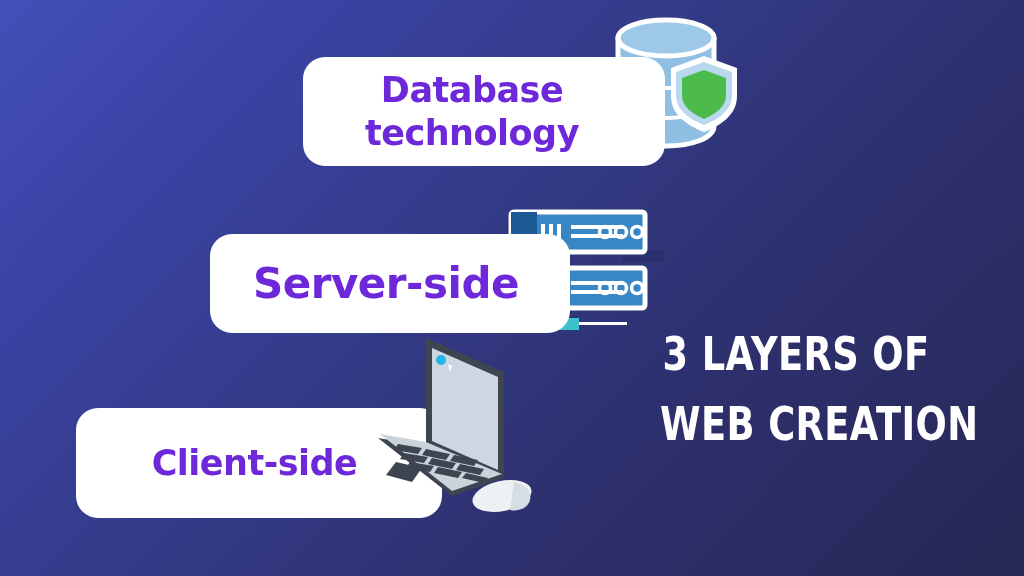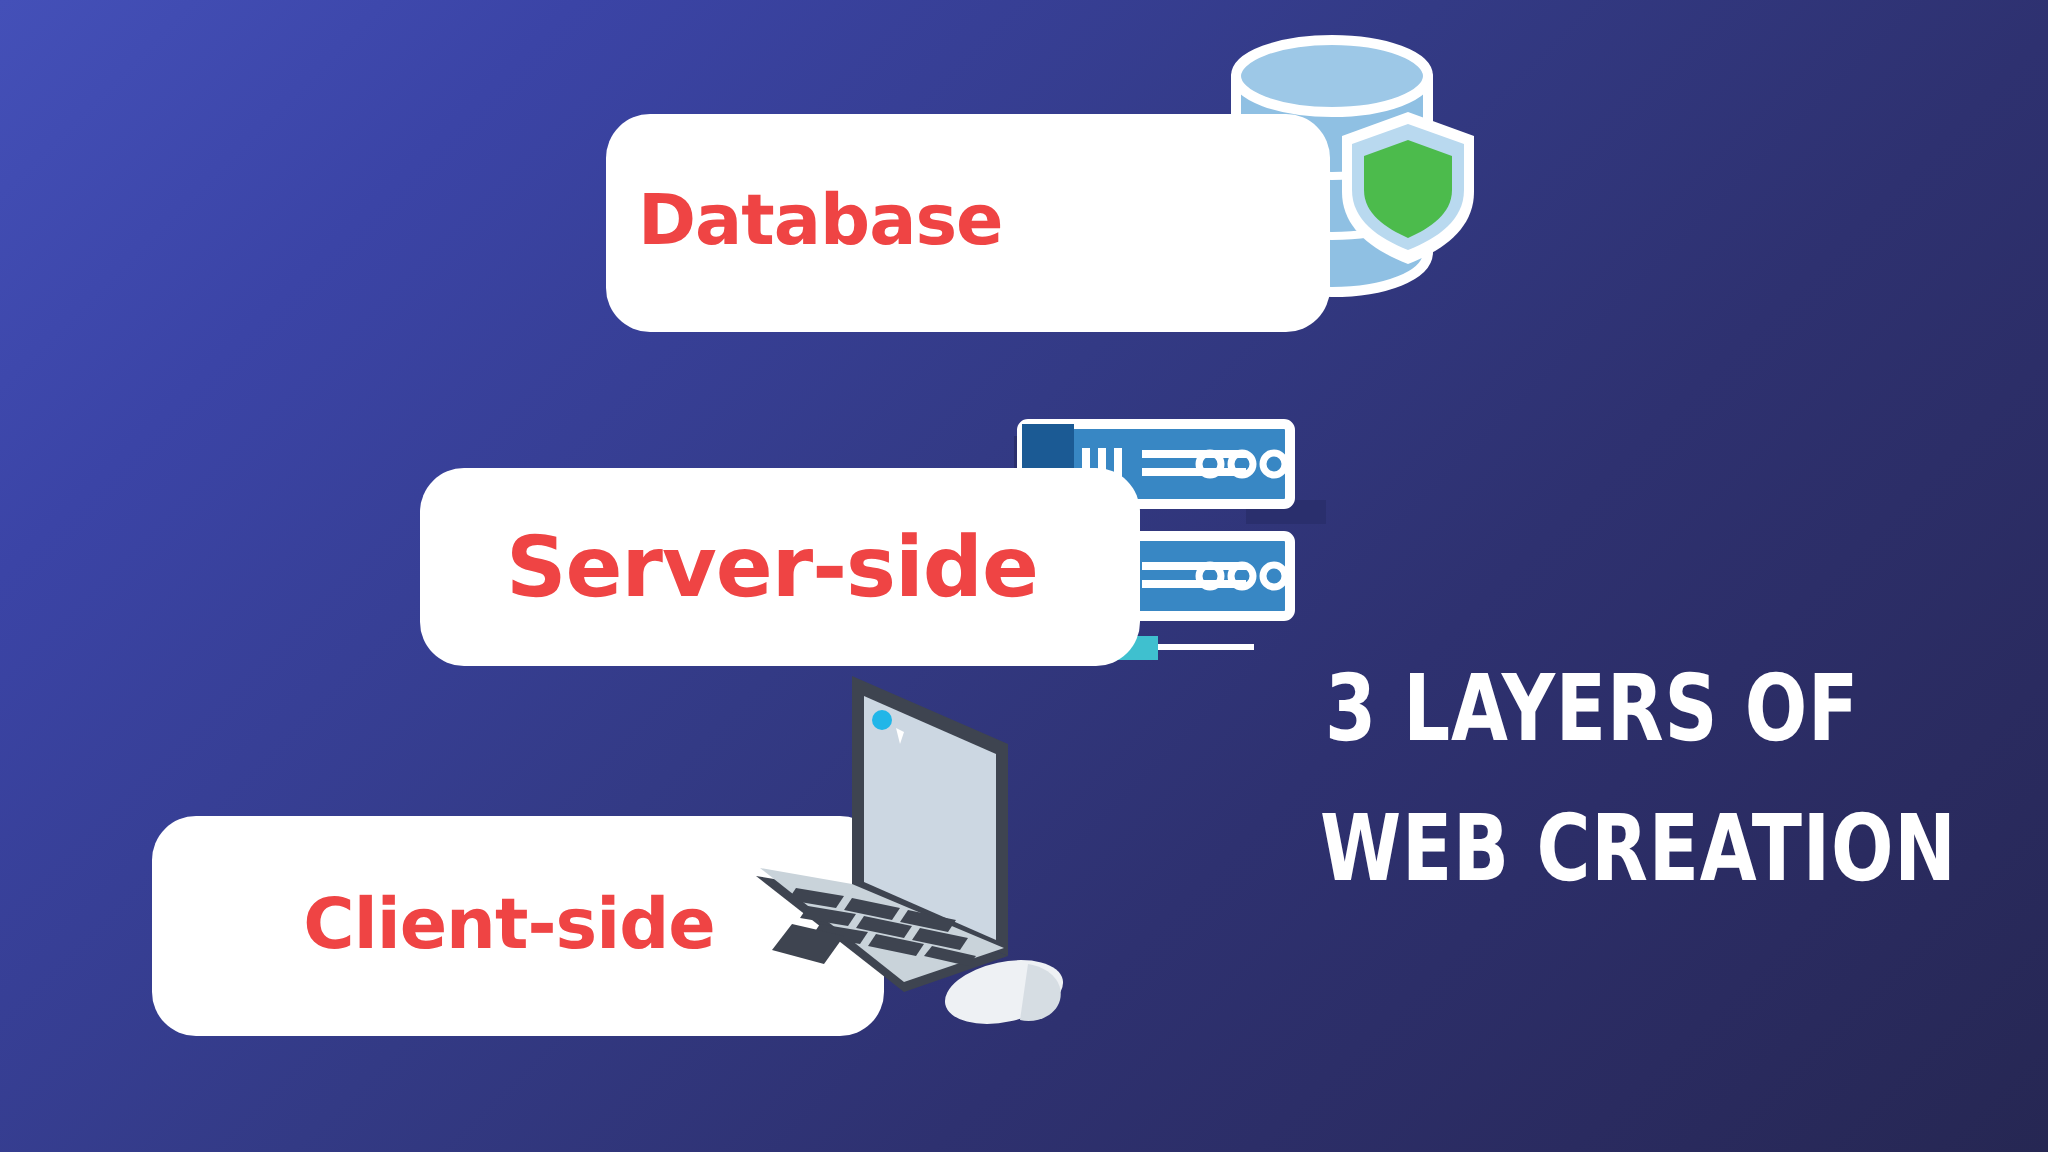--- a/index.html
+++ b/index.html
@@ -23,25 +23,25 @@
   .card {
     position: absolute;
     background: #ffffff;
     border-radius: 22px;
     display: flex;
     align-items: center;
     justify-content: center;
     box-sizing: border-box;
   }
   .card-label {
-    color: #ef4444;
+    color: #6d28d9;
     font-weight: bold;
     font-family: "DejaVu Sans", sans-serif;
     letter-spacing: -0.5px;
-    text-align: left;
+    text-align: center;
     line-height: 1.22;
   }
 
   #card-database {
     left: 303px;
     top: 57px;
     width: 362px;
     height: 109px;
     padding: 0 26px 0 30px;
   }
@@ -207,20 +207,21 @@
   <div class="art" id="art-mouse">
     <svg width="70" height="50" viewBox="0 0 70 50" xmlns="http://www.w3.org/2000/svg">
       <ellipse cx="32" cy="26" rx="30" ry="15" transform="rotate(-12 32 26)" fill="#eef1f4"></ellipse>
       <path d="M44 12 C56 14 62 22 60 30 C58 38 48 42 40 40 Z" fill="#d6dde3"></path>
     </svg>
   </div>
 
   <div class="card" id="card-database">
     <div class="card-label">
       <span>Database</span><br>
+      <span>technology</span>
     </div>
   </div>
 
   <div class="card" id="card-server">
     <div class="card-label">Server-side</div>
   </div>
 
   <div class="card" id="card-client">
     <div class="card-label">Client-side</div>
   </div>

